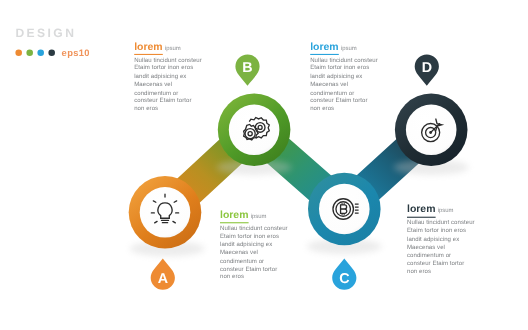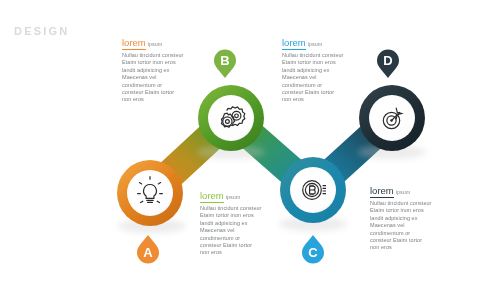--- a/index.html
+++ b/index.html
@@ -21,21 +21,21 @@
     font-size:11px;letter-spacing:2.2px;font-weight:700;
     color:#d9dadb;line-height:16px;margin-top:1px;
   }
   .logo-dots{display:flex;align-items:center;gap:4px;margin-top:4px;}
   .dot{width:6px;height:6px;border-radius:50%;}
   .eps{font-size:8.5px;font-weight:700;color:#f0935a;letter-spacing:.3px;margin-left:2px;}
 
   
   .tblock{position:absolute;width:62px;}
   .t-head{
-    font-size:9.5px;font-weight:400;line-height:10px;
+    font-size:9.5px;font-weight:700;line-height:10px;
     display:inline;padding-bottom:1px;
   }
   .t-sub{font-size:5.4px;color:#8a8d90;margin-left:2px;}
   .t-body{
     font-size:5.5px;line-height:7.4px;color:#7e8184;
     margin-top:2px;letter-spacing:.05px;
   }
   .tb1{left:122px;top:32px;}
   .tb2{left:282px;top:32px;}
   .tb3{left:200px;top:185px;}
@@ -171,20 +171,27 @@
   </g>
 
   <g>
     <path d="M388 78 c-6 -8 -11 -11.5 -11 -17.5 a11 11 0 1 1 22 0 c0 6 -5 9.5 -11 17.5 z" fill="#2b3a42"></path>
     <text x="388" y="65" text-anchor="middle" font-family="Liberation Sans, sans-serif" font-size="13" font-weight="700" fill="#ffffff">D</text>
   </g>
 </svg>
 
 <div class="logo">
   <div class="logo-line2">DESIGN</div>
+  <div class="logo-dots">
+    <span class="dot" style="background:#ee8b33"></span>
+    <span class="dot" style="background:#7cb342"></span>
+    <span class="dot" style="background:#29a3dc"></span>
+    <span class="dot" style="background:#2b3a42"></span>
+    <span class="eps">eps10</span>
+  </div>
 </div>
 
 <div class="tblock tb1">
   <span class="t-head hl" style="color:#ee8b33">lorem</span><span class="t-sub">ipsum</span>
   <div class="t-body">Nullau tincidunt consteur Etaim tortor inon eros landit adpisicing ex Maecenas vel condimentum or consteur Etaim tortor non eros</div>
 </div>
 
 <div class="tblock tb2">
   <span class="t-head hl" style="color:#29a3dc">lorem</span><span class="t-sub">ipsum</span>
   <div class="t-body">Nullau tincidunt consteur Etaim tortor inon eros landit adpisicing ex Maecenas vel condimentum or consteur Etaim tortor non eros</div>

